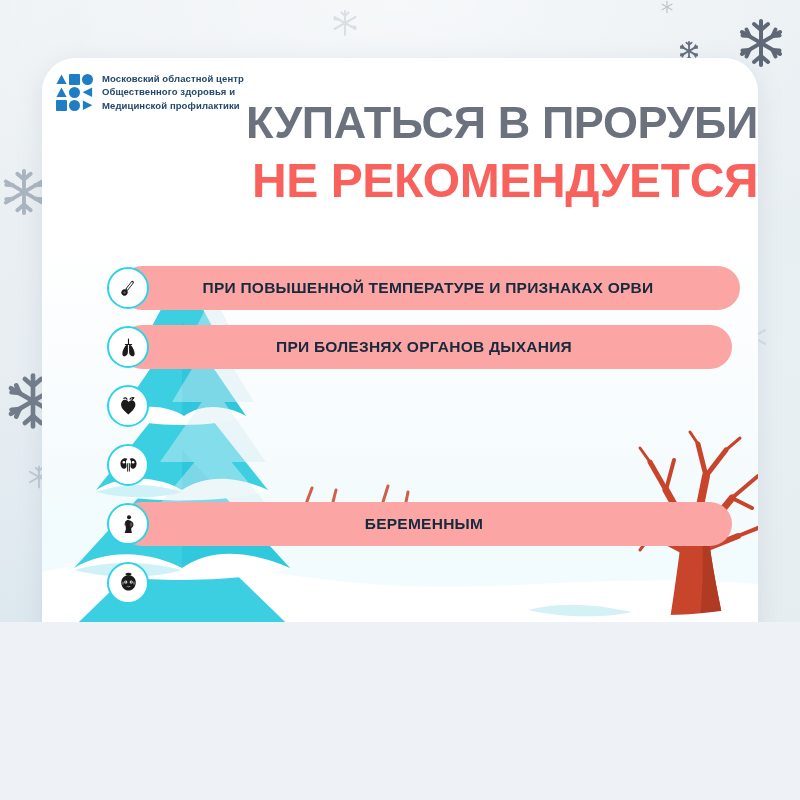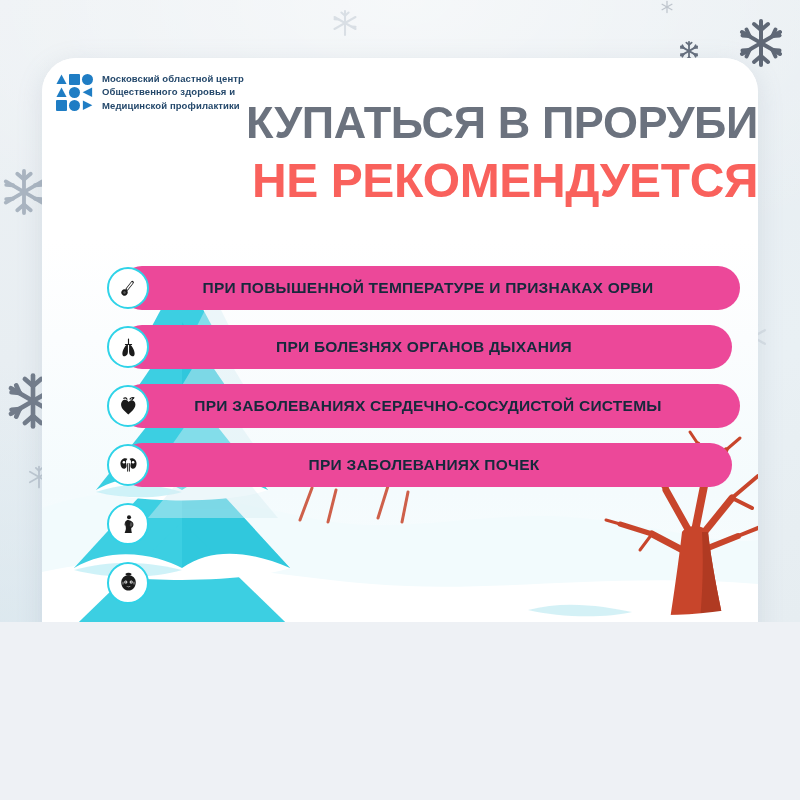--- a/index.html
+++ b/index.html
@@ -133,21 +133,21 @@
   }
   .row {
     position: relative;
     height: 44px;
     margin-bottom: 15px;
   }
   .pill {
     position: absolute;
     left: 78px;
     height: 44px;
-    background: #ec4899;
+    background: #fca5a5;
     border-radius: 22px;
     display: flex;
     align-items: center;
     justify-content: center;
     box-sizing: border-box;
     padding: 0 26px 0 22px;
   }
   .pill-label {
     font-size: 15.5px;
     font-weight: 700;
@@ -543,53 +543,50 @@
           <svg width="23" height="23" viewBox="0 0 24 24" fill="#1b1b1b">
             <rect x="11.4" y="2.5" width="1.2" height="7" rx=".6"></rect>
             <path d="M11.3 9.2 C 9.6 9.4, 8.6 10.4, 7.6 12.2 C 6.4 14.4, 5.6 16.6, 5.6 18.4 C 5.6 20.4, 6.8 21.4, 8.4 21 C 10.2 20.6, 11.4 19, 11.4 16.8 L11.4 9.4 Z"></path>
             <path d="M12.7 9.2 C 14.4 9.4, 15.4 10.4, 16.4 12.2 C 17.6 14.4, 18.4 16.6, 18.4 18.4 C 18.4 20.4, 17.2 21.4, 15.6 21 C 13.8 20.6, 12.6 19, 12.6 16.8 L12.6 9.4 Z"></path>
             <rect x="8.2" y="8.4" width="7.6" height="1.1" rx=".55"></rect>
           </svg>
         </div>
       </div>
 
       <div class="row">
-        <div class="pill w3">
-          <span class="pill-label">ПРИ ЗАБОЛЕВАНИЯХ СЕРДЕЧНО-СОСУДИСТОЙ СИСТЕМЫ</span>
-        </div>
         <div class="badge">
           <svg width="23" height="23" viewBox="0 0 24 24" fill="#1b1b1b">
             <path d="M12.2 7.4 C 10.6 4.6, 7.2 4.2, 5.4 6.4 C 3.4 8.8, 4.2 12.6, 6.6 15.4 C 8.2 17.2, 10.4 19.2, 11.8 20.4 C 13.6 19, 16.4 16.4, 17.8 14.2 C 19.6 11.4, 19.8 8.2, 17.8 6.4 C 16 4.8, 13.4 5.4, 12.2 7.4 Z"></path>
             <g stroke="#1b1b1b" stroke-width="1.3" fill="none" stroke-linecap="round">
               <path d="M13.6 4.2 C 14.6 2.8, 16.2 2.4, 17.2 3.2"></path>
               <path d="M10.4 4.4 C 9.6 3, 8.2 2.6, 7.2 3.4"></path>
               <path d="M15.6 5 L17.6 2.8"></path>
             </g>
           </svg>
         </div>
       </div>
 
 
       <div class="row">
-        <div class="pill w5">
-          <span class="pill-label">ПРИ ЗАБОЛЕВАНИЯХ ПОЧЕК</span>
-        </div>
         <div class="badge">
           <svg width="23" height="23" viewBox="0 0 24 24" fill="#1b1b1b">
             <path d="M8.6 4.4 C 5.6 4.4, 3.4 7, 3.6 10.4 C 3.8 13.4, 5.6 15.6, 7.8 15.4 C 9.4 15.2, 10.2 13.8, 10 11.8 C 9.8 10, 9.2 9, 9.4 7.8 C 9.6 6.4, 10.4 5.6, 11 5.2 C 10.4 4.6, 9.6 4.4, 8.6 4.4 Z"></path>
             <path d="M15.4 4.4 C 18.4 4.4, 20.6 7, 20.4 10.4 C 20.2 13.4, 18.4 15.6, 16.2 15.4 C 14.6 15.2, 13.8 13.8, 14 11.8 C 14.2 10, 14.8 9, 14.6 7.8 C 14.4 6.4, 13.6 5.6, 13 5.2 C 13.6 4.6, 14.4 4.4, 15.4 4.4 Z"></path>
             <circle cx="7.2" cy="8.6" r="1.35" fill="#ffffff"></circle>
             <circle cx="16.8" cy="8.6" r="1.35" fill="#ffffff"></circle>
             <rect x="10.6" y="9.4" width="1" height="9" rx=".5"></rect>
             <rect x="12.4" y="9.4" width="1" height="9" rx=".5"></rect>
           </svg>
         </div>
       </div>
 
       <div class="row">
+        <div class="pill w6">
+          <span class="pill-label">БЕРЕМЕННЫМ</span>
+        </div>
         <div class="badge">
           <svg width="21" height="21" viewBox="0 0 24 24" fill="#1b1b1b">
             <circle cx="12.6" cy="3.6" r="2.3"></circle>
             <path d="M11.4 6.6 C 9.4 7, 8.4 8.6, 8.4 10.8 C 8.4 13, 9 14.6, 9 16.4 C 9 18.4, 8.2 20.2, 7.6 21.6 L15.8 21.6 C 15.4 19.6, 15 17.6, 15.2 16 C 17.6 14.8, 18.4 12, 17 9.8 C 16 8.2, 14 7.2, 12.6 7 Z"></path>
             <path d="M14.6 9.2 C 16.6 9.8, 17.4 12, 16 13.6 C 15.2 14.4, 14 14.6, 13.6 14 C 13.2 13.2, 13.6 11.4, 14.6 9.2 Z" fill="#ffffff" opacity=".22"></path>
             <path d="M9.4 7.6 C 8 9, 7.4 11, 7.6 12.6 C 7.8 13.6, 8.4 13.8, 8.6 13 C 8.8 11.6, 9 9.4, 9.4 7.6 Z"></path>
           </svg>
         </div>
       </div>
 

